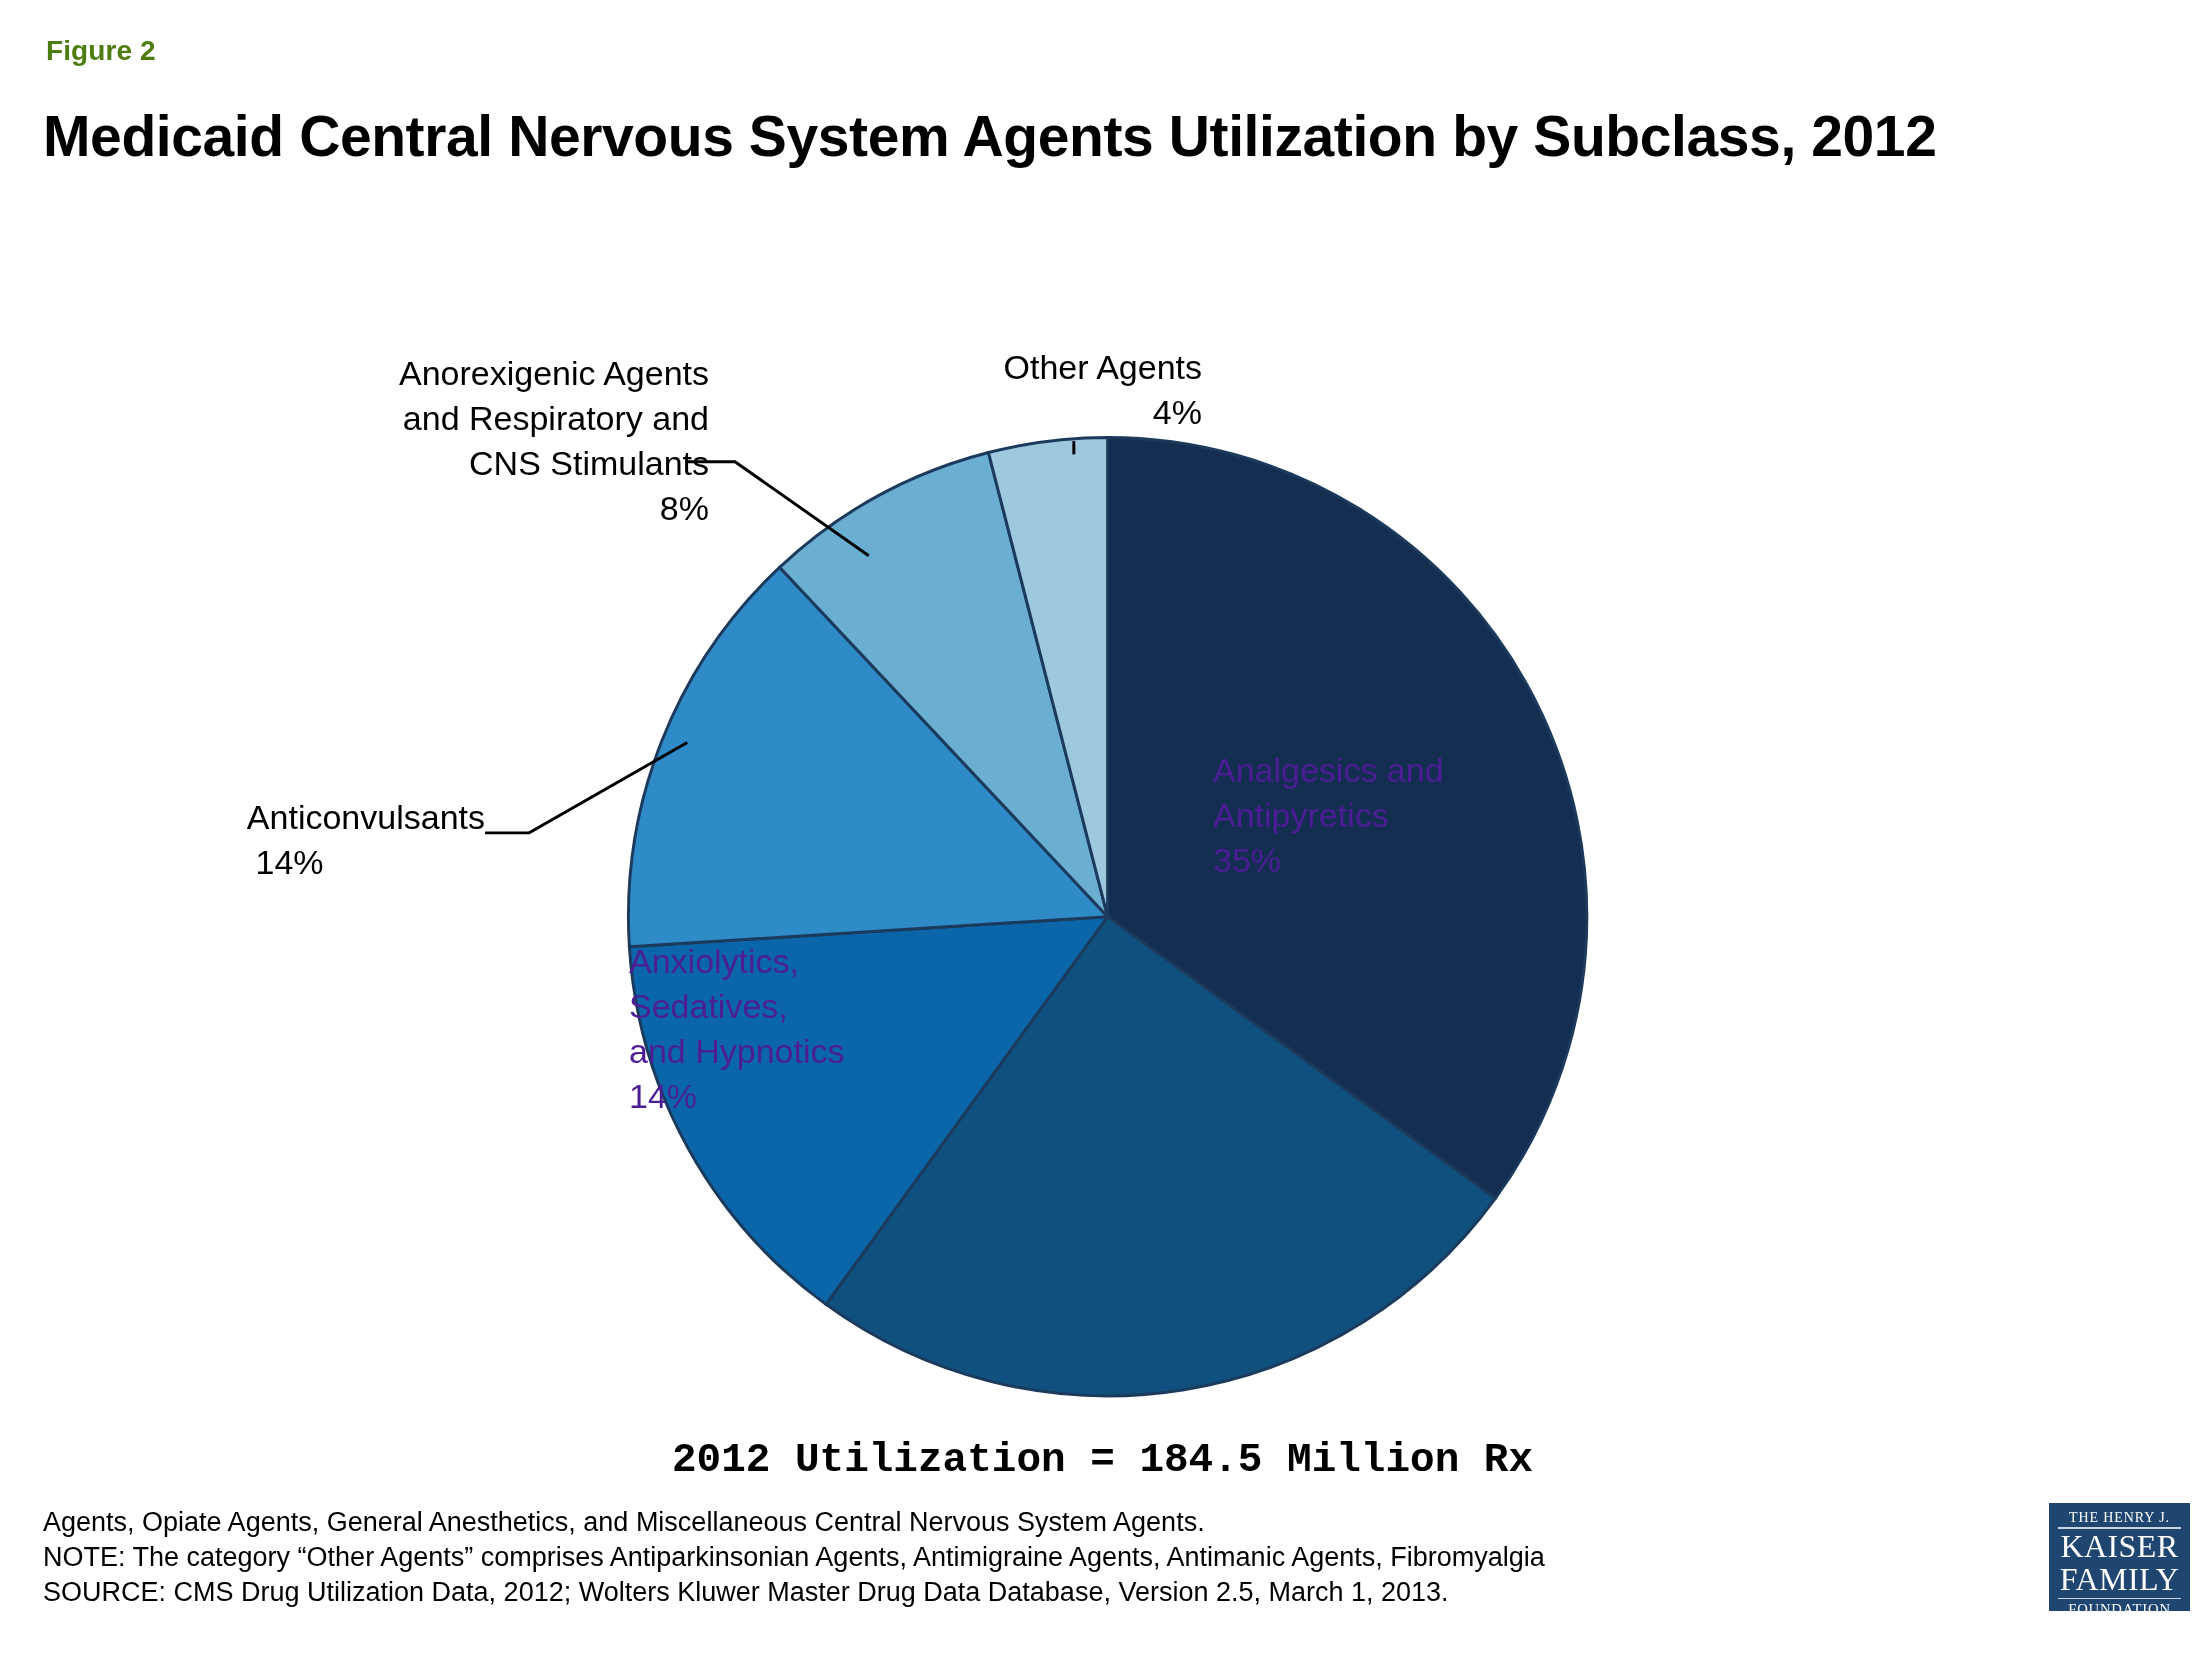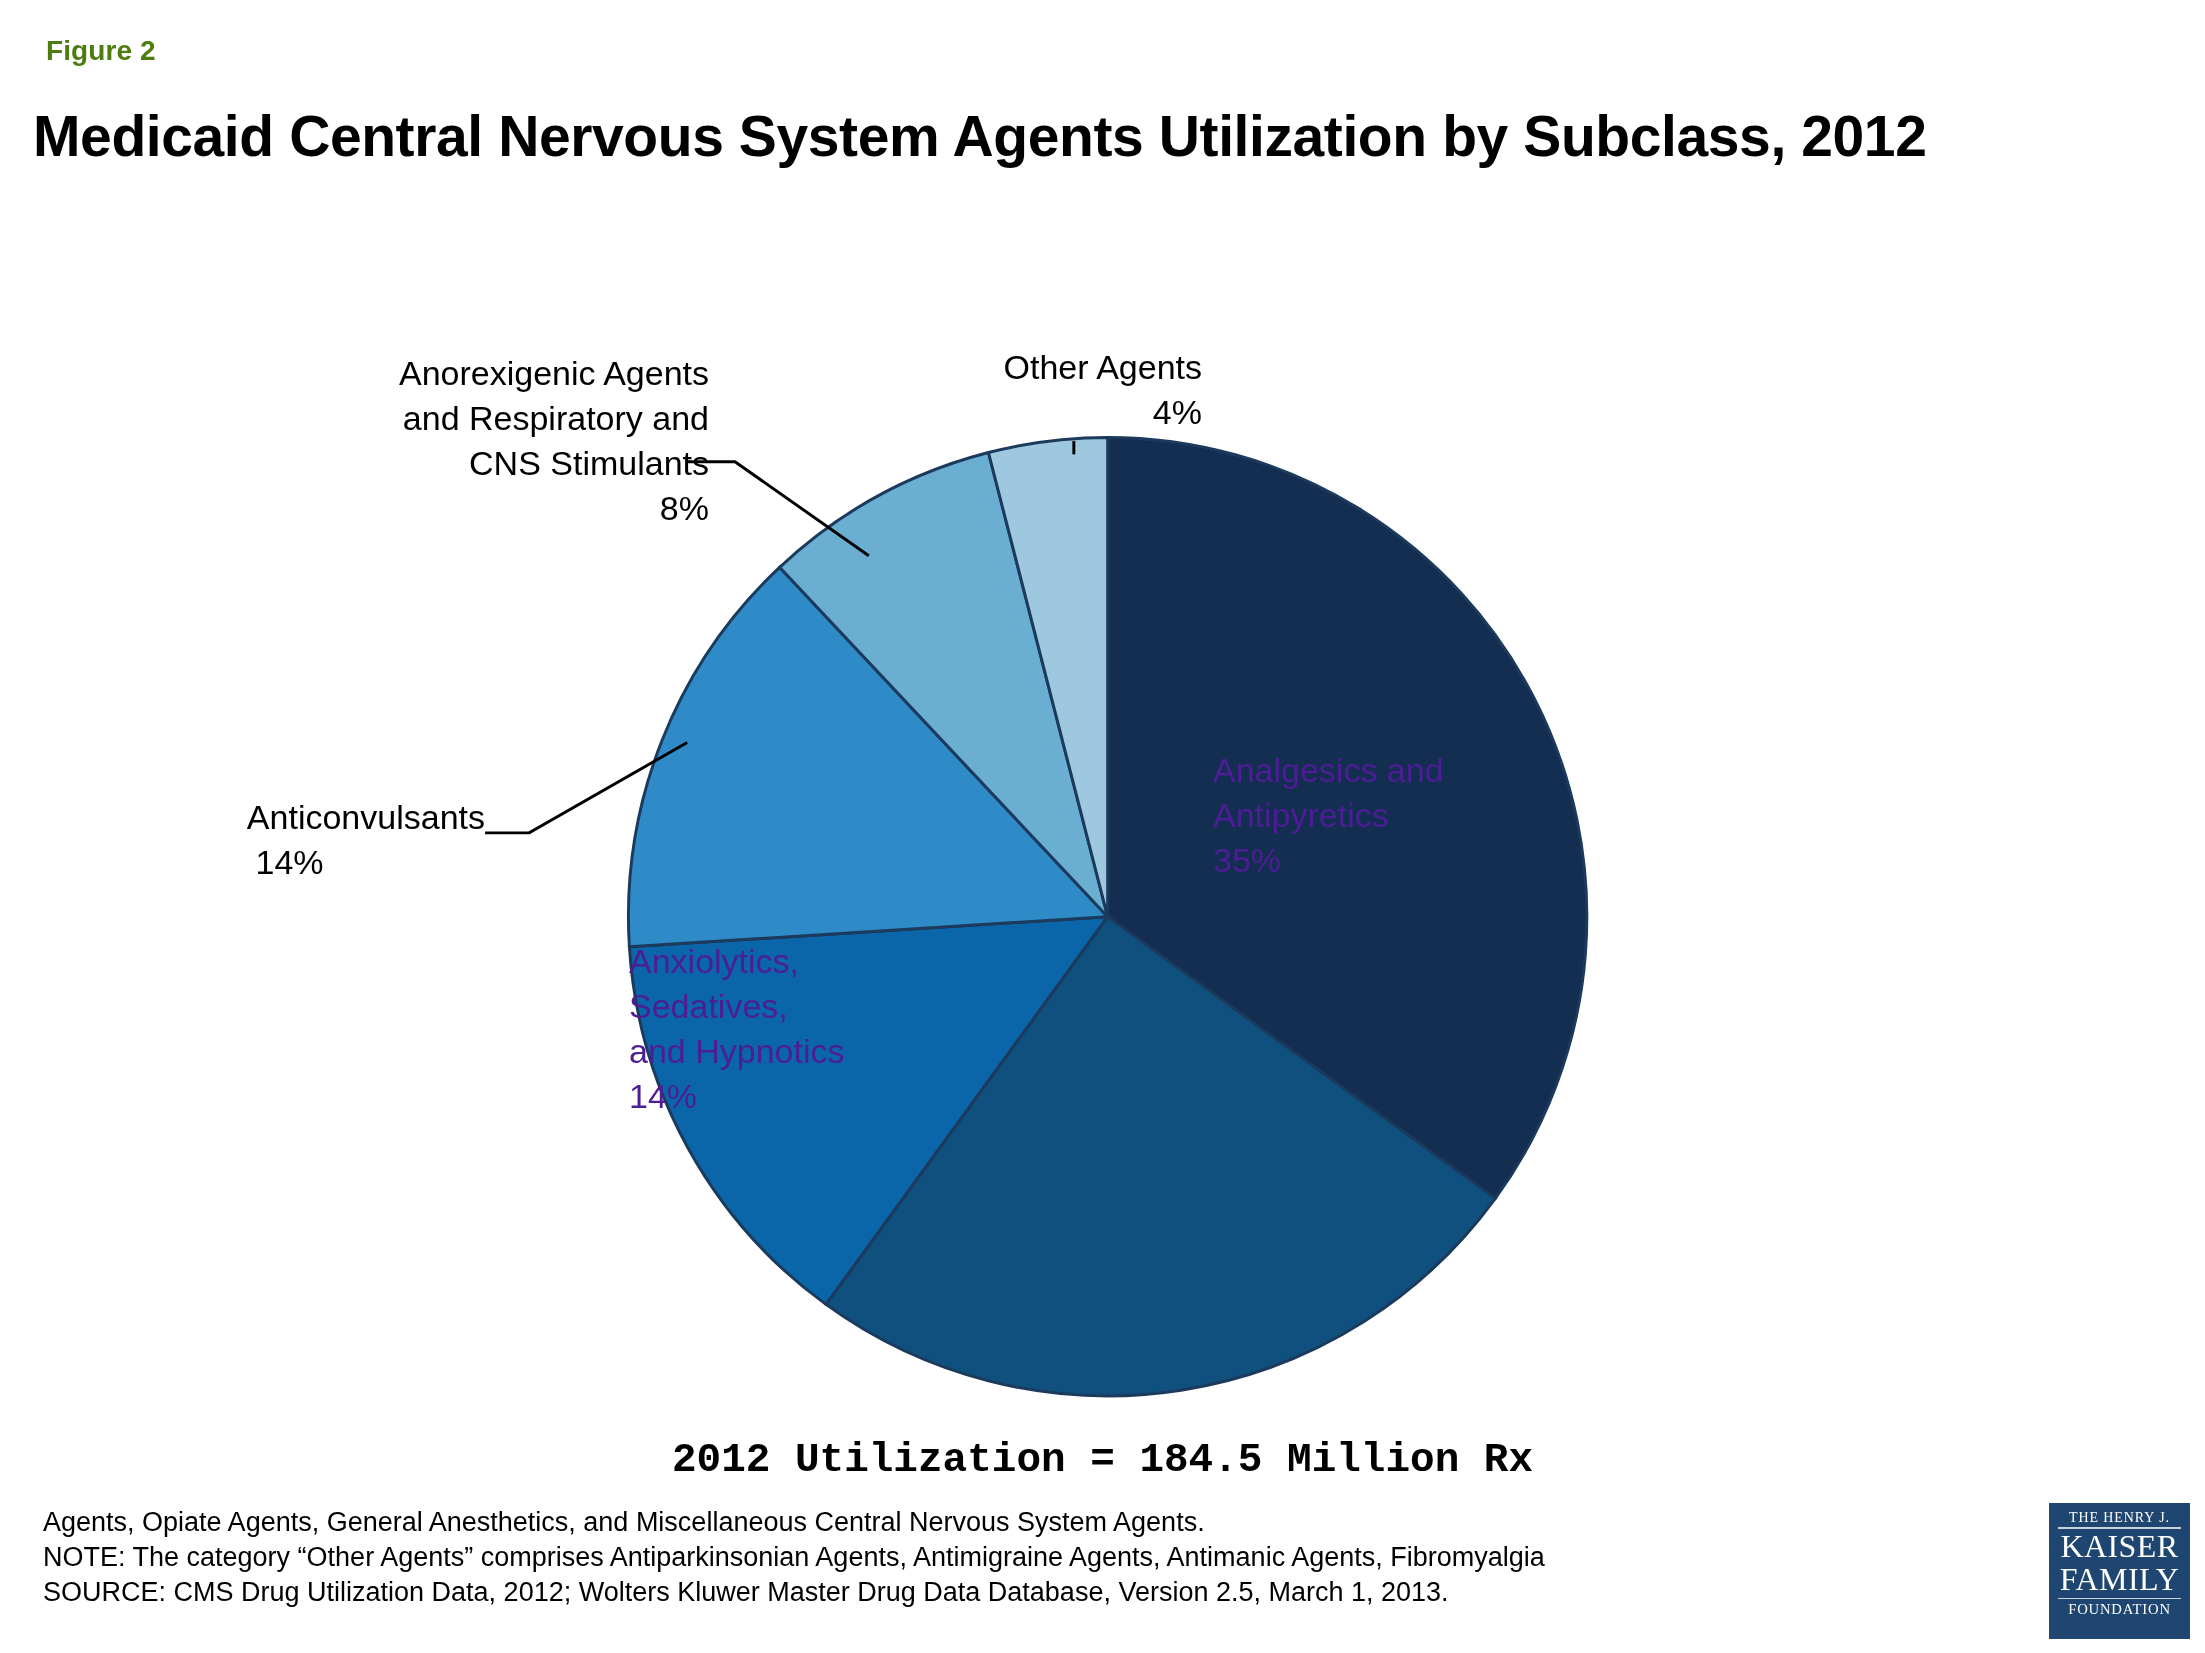--- a/index.html
+++ b/index.html
@@ -23,21 +23,21 @@
     top: 35px;
     font-size: 28px;
     font-weight: bold;
     letter-spacing: 0.1px;
     color: #4d7c0f;
   }
 
   
   #page-title {
     position: absolute;
-    left: 33px;
+    left: 43px;
     top: 103px;
     width: 1985px;
     font-size: 57px;
     font-weight: bold;
     line-height: 1.18;
     color: #000;
     letter-spacing: -0.4px;
   }
 
   
@@ -134,21 +134,21 @@
     color: #000;
   }
   #footnotes div { white-space: nowrap; }
 
   
   #kff-logo {
     position: absolute;
     left: 2049px;
     top: 1503px;
     width: 141px;
-    height: 136px;
+    height: 108px;
     background: #1F4670;
     color: #ffffff;
     font-family: "Liberation Serif", serif;
     text-align: center;
     box-sizing: border-box;
     padding: 6.6px 7.4px 5.9px 7.4px;
   }
   #kff-logo .l1 {
     font-size: 14px;
     letter-spacing: 0.9px;

